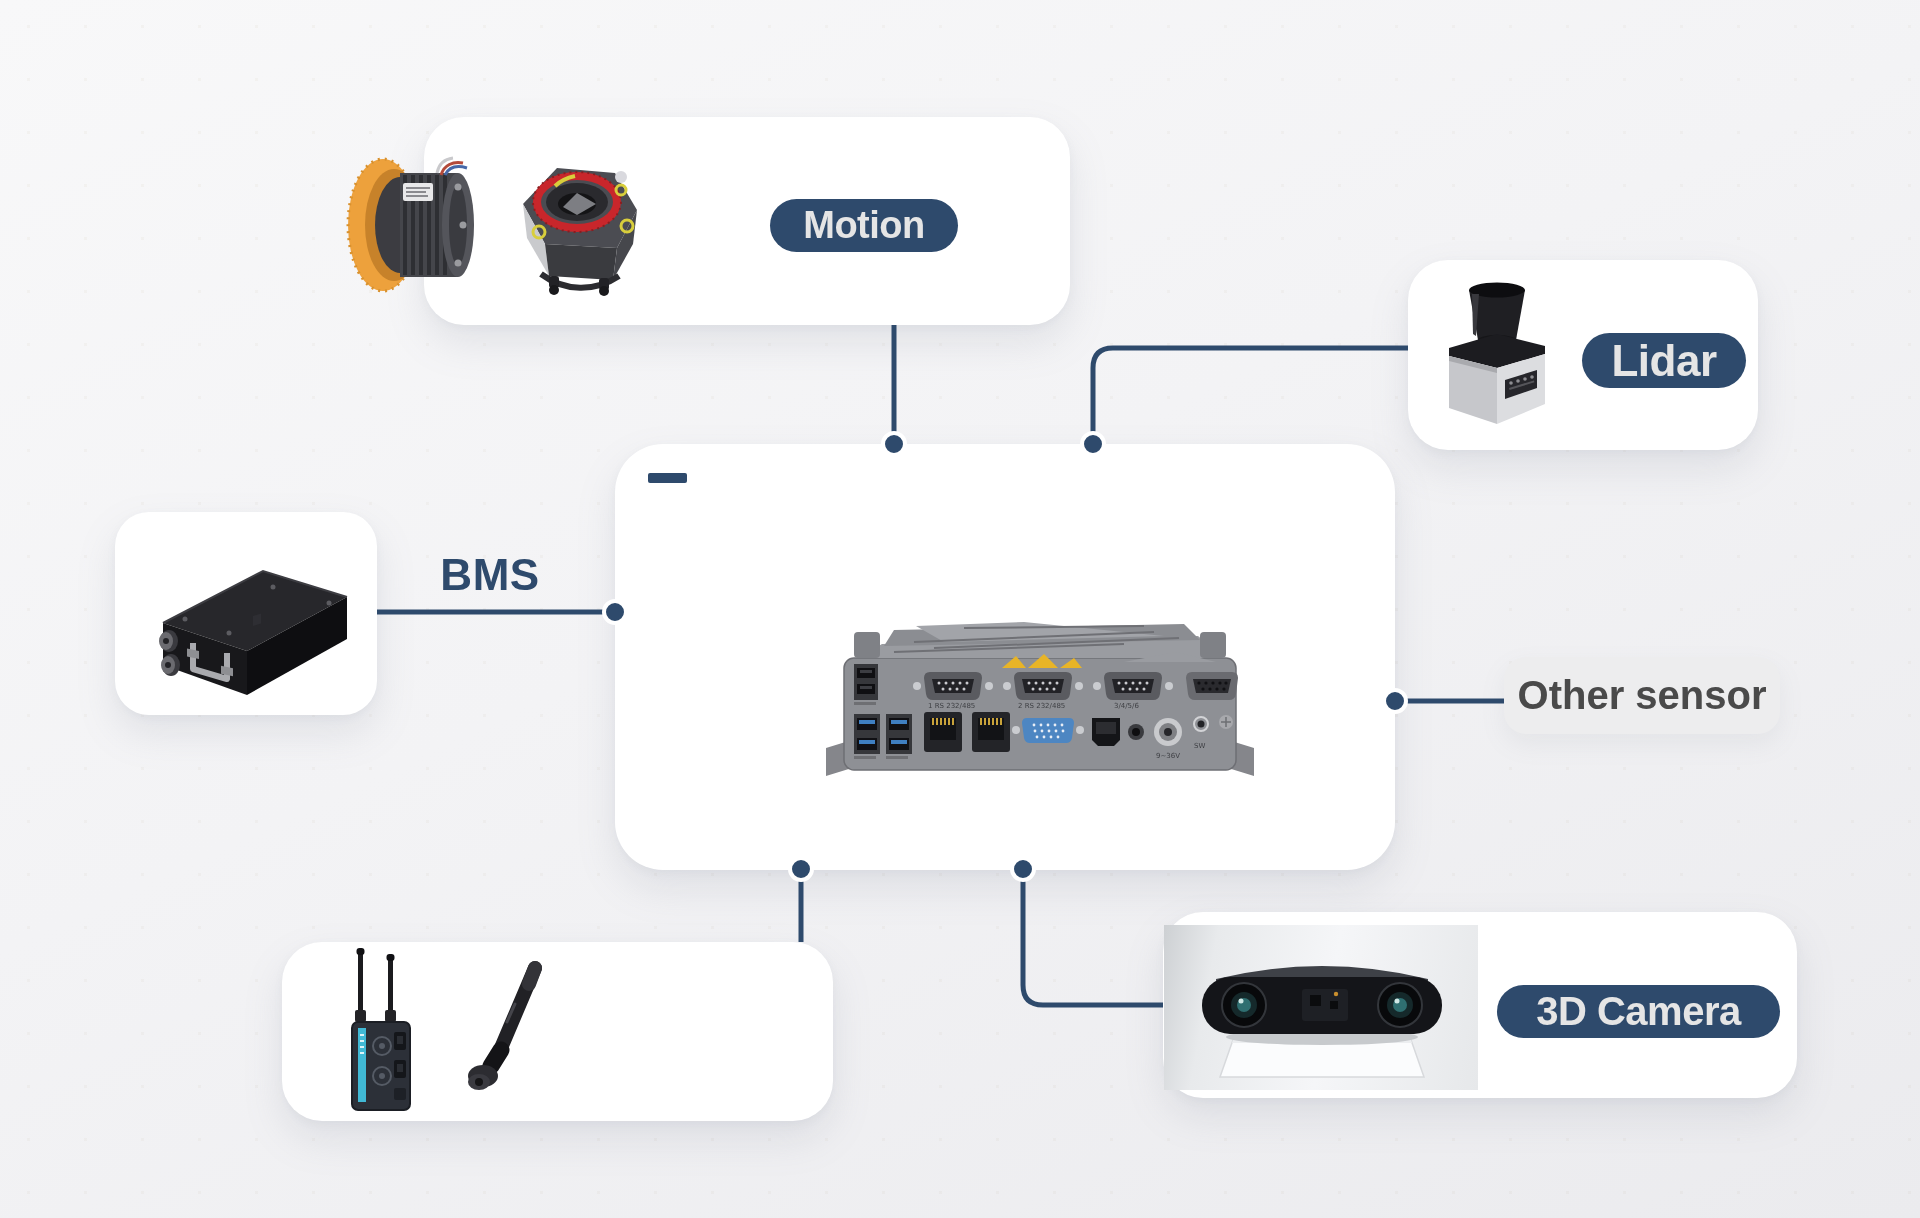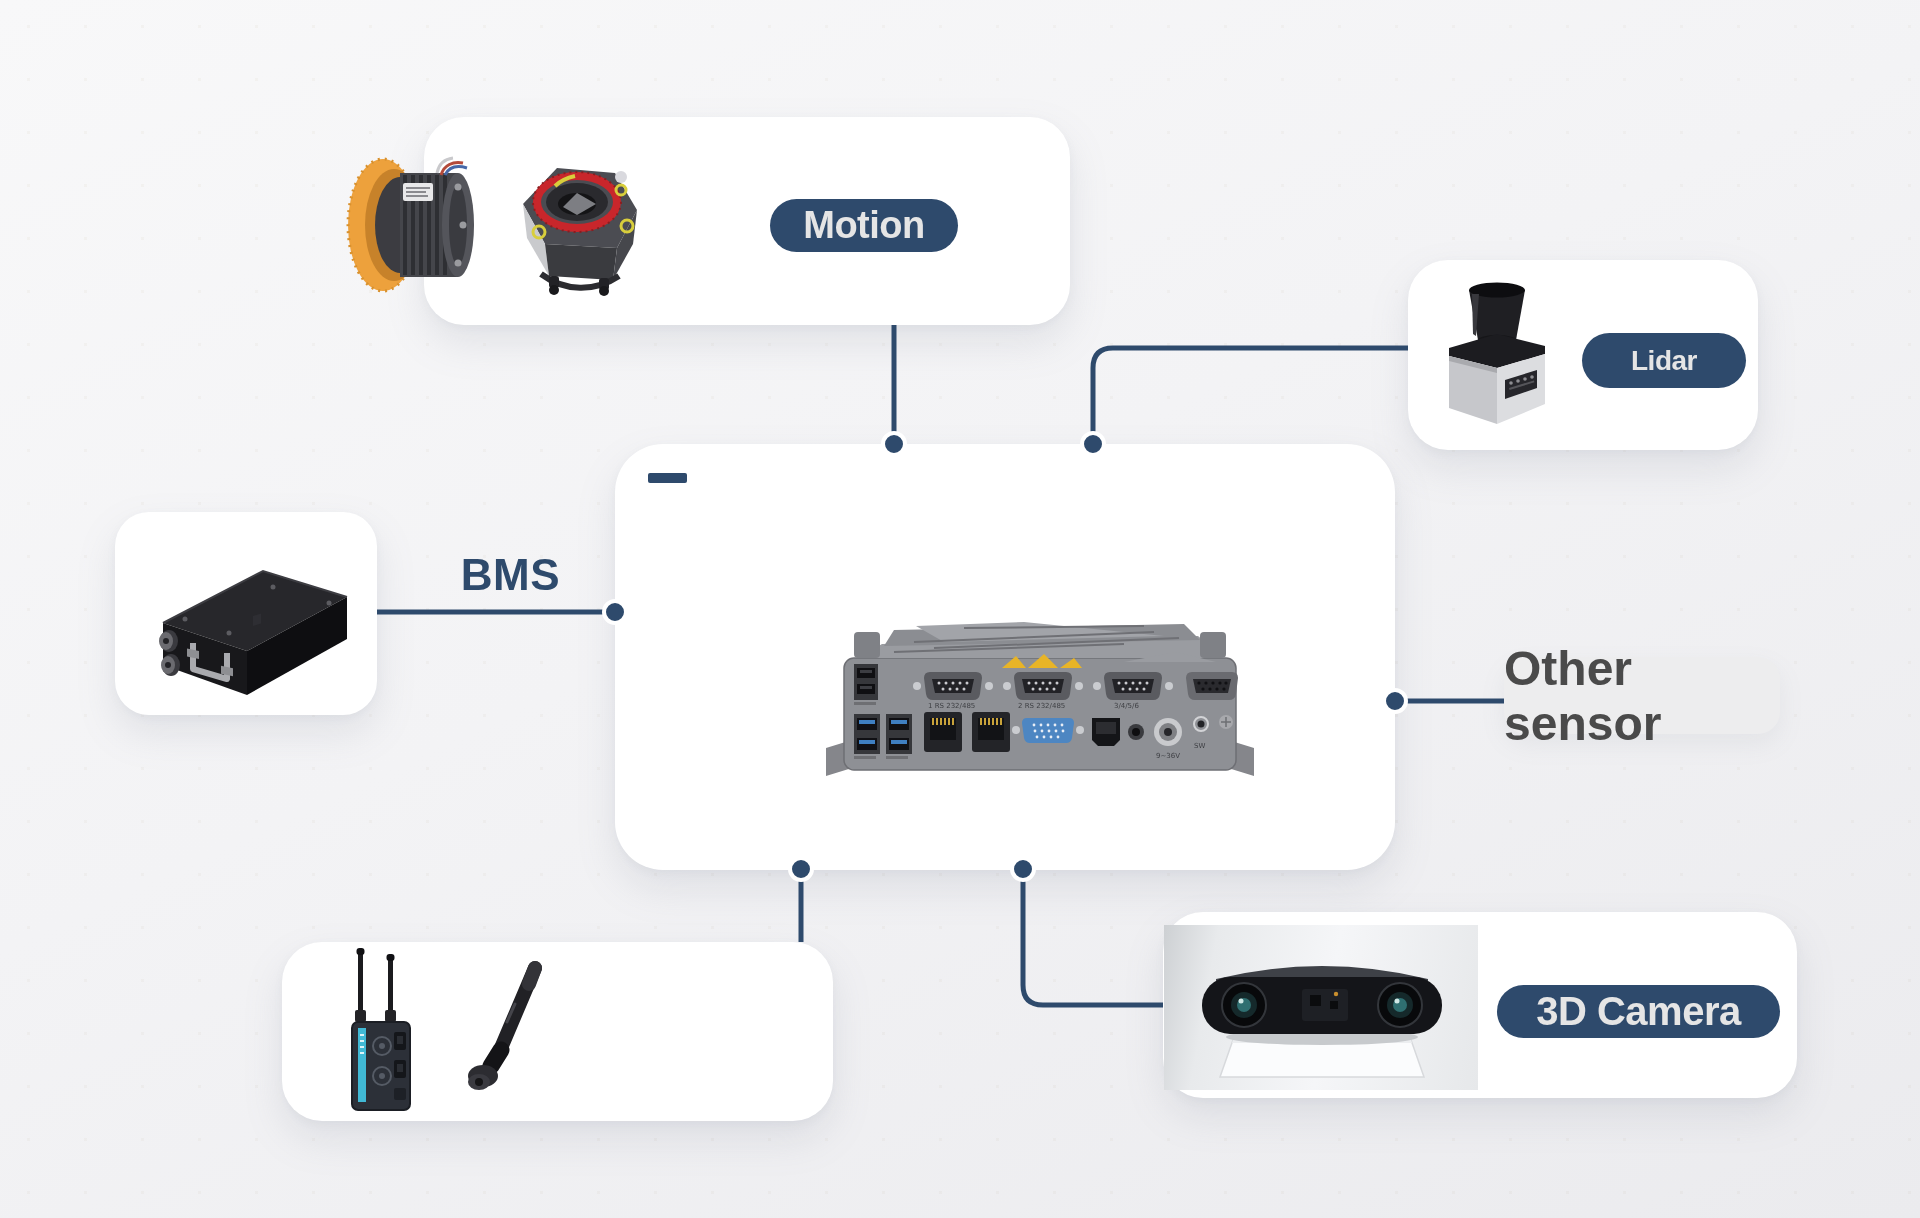--- a/index.html
+++ b/index.html
@@ -26,21 +26,21 @@
   }
   .soft-box {
     position:absolute; z-index:4; display:flex; align-items:center; justify-content:center;
     background:#ededee; color:#4a4a4a; border-radius:22px; font-weight:bold;
     box-shadow:0 10px 24px rgba(130,136,152,0.10);
   }
   .device { position:absolute; z-index:3; }
   #connectors { position:absolute; left:0; top:0; z-index:5; pointer-events:none; }
   .vc-title { position:absolute; z-index:4; font-weight:bold; color:#333333; letter-spacing:-1px; }
   .vc-dash { position:absolute; z-index:4; background:#2e4a6c; border-radius:2px; }
-  .bms-label { position:absolute; z-index:4; font-weight:bold; color:#2e4a6c; text-align:right; letter-spacing:0.5px; }
+  .bms-label { position:absolute; z-index:4; font-weight:bold; color:#2e4a6c; text-align:center; letter-spacing:0.5px; }
   .photo-tile { position:absolute; z-index:3; overflow:hidden;
     background:linear-gradient(100deg,#cdd0d3 0%,#e8eaec 16%,#f5f6f8 52%,#e6e8ea 100%); }
 </style>
 </head>
 <body>
 
 <div id="canvas">
 
   <div class="card" style="left:424px;top:117px;width:646px;height:208px;"></div>
 
@@ -51,30 +51,30 @@
   <div class="card" style="left:615px;top:444px;width:780px;height:426px;border-radius:48px;"></div>
 
   <div class="card" style="left:282px;top:942px;width:551px;height:179px;"></div>
 
   <div class="card" style="left:1163px;top:912px;width:634px;height:186px;"></div>
 
   <div class="pill" style="left:770px;top:199px;width:188px;height:53px;font-size:38px;">
     <span>Motion</span>
   </div>
 
-  <div class="pill" style="left:1582px;top:333px;width:164px;height:55px;font-size:28px;">
+  <div class="pill" style="left:1582px;top:333px;width:164px;height:55px;font-size:44px;">
     <span>Lidar</span>
   </div>
 
   <div class="bms-label" style="left:420px;top:553px;width:140px;font-size:44px;line-height:1;">BMS</div>
 
   <div class="vc-dash" style="left:648px;top:473px;width:39px;height:10px;"></div>
 
 
-  <div class="soft-box" style="left:1504px;top:657px;width:276px;height:77px;font-size:48px;">
+  <div class="soft-box" style="left:1504px;top:657px;width:276px;height:77px;font-size:40px;">
     <span>Other sensor</span>
   </div>
 
 
   <div class="pill" style="left:1497px;top:985px;width:283px;height:53px;font-size:40px;">
     <span>3D Camera</span>
   </div>
 
   <svg class="device" style="left:345px;top:153px;" width="152" height="144" viewBox="0 0 152 144">
     <ellipse cx="38" cy="72" rx="35" ry="66" fill="#eda13c"></ellipse>

